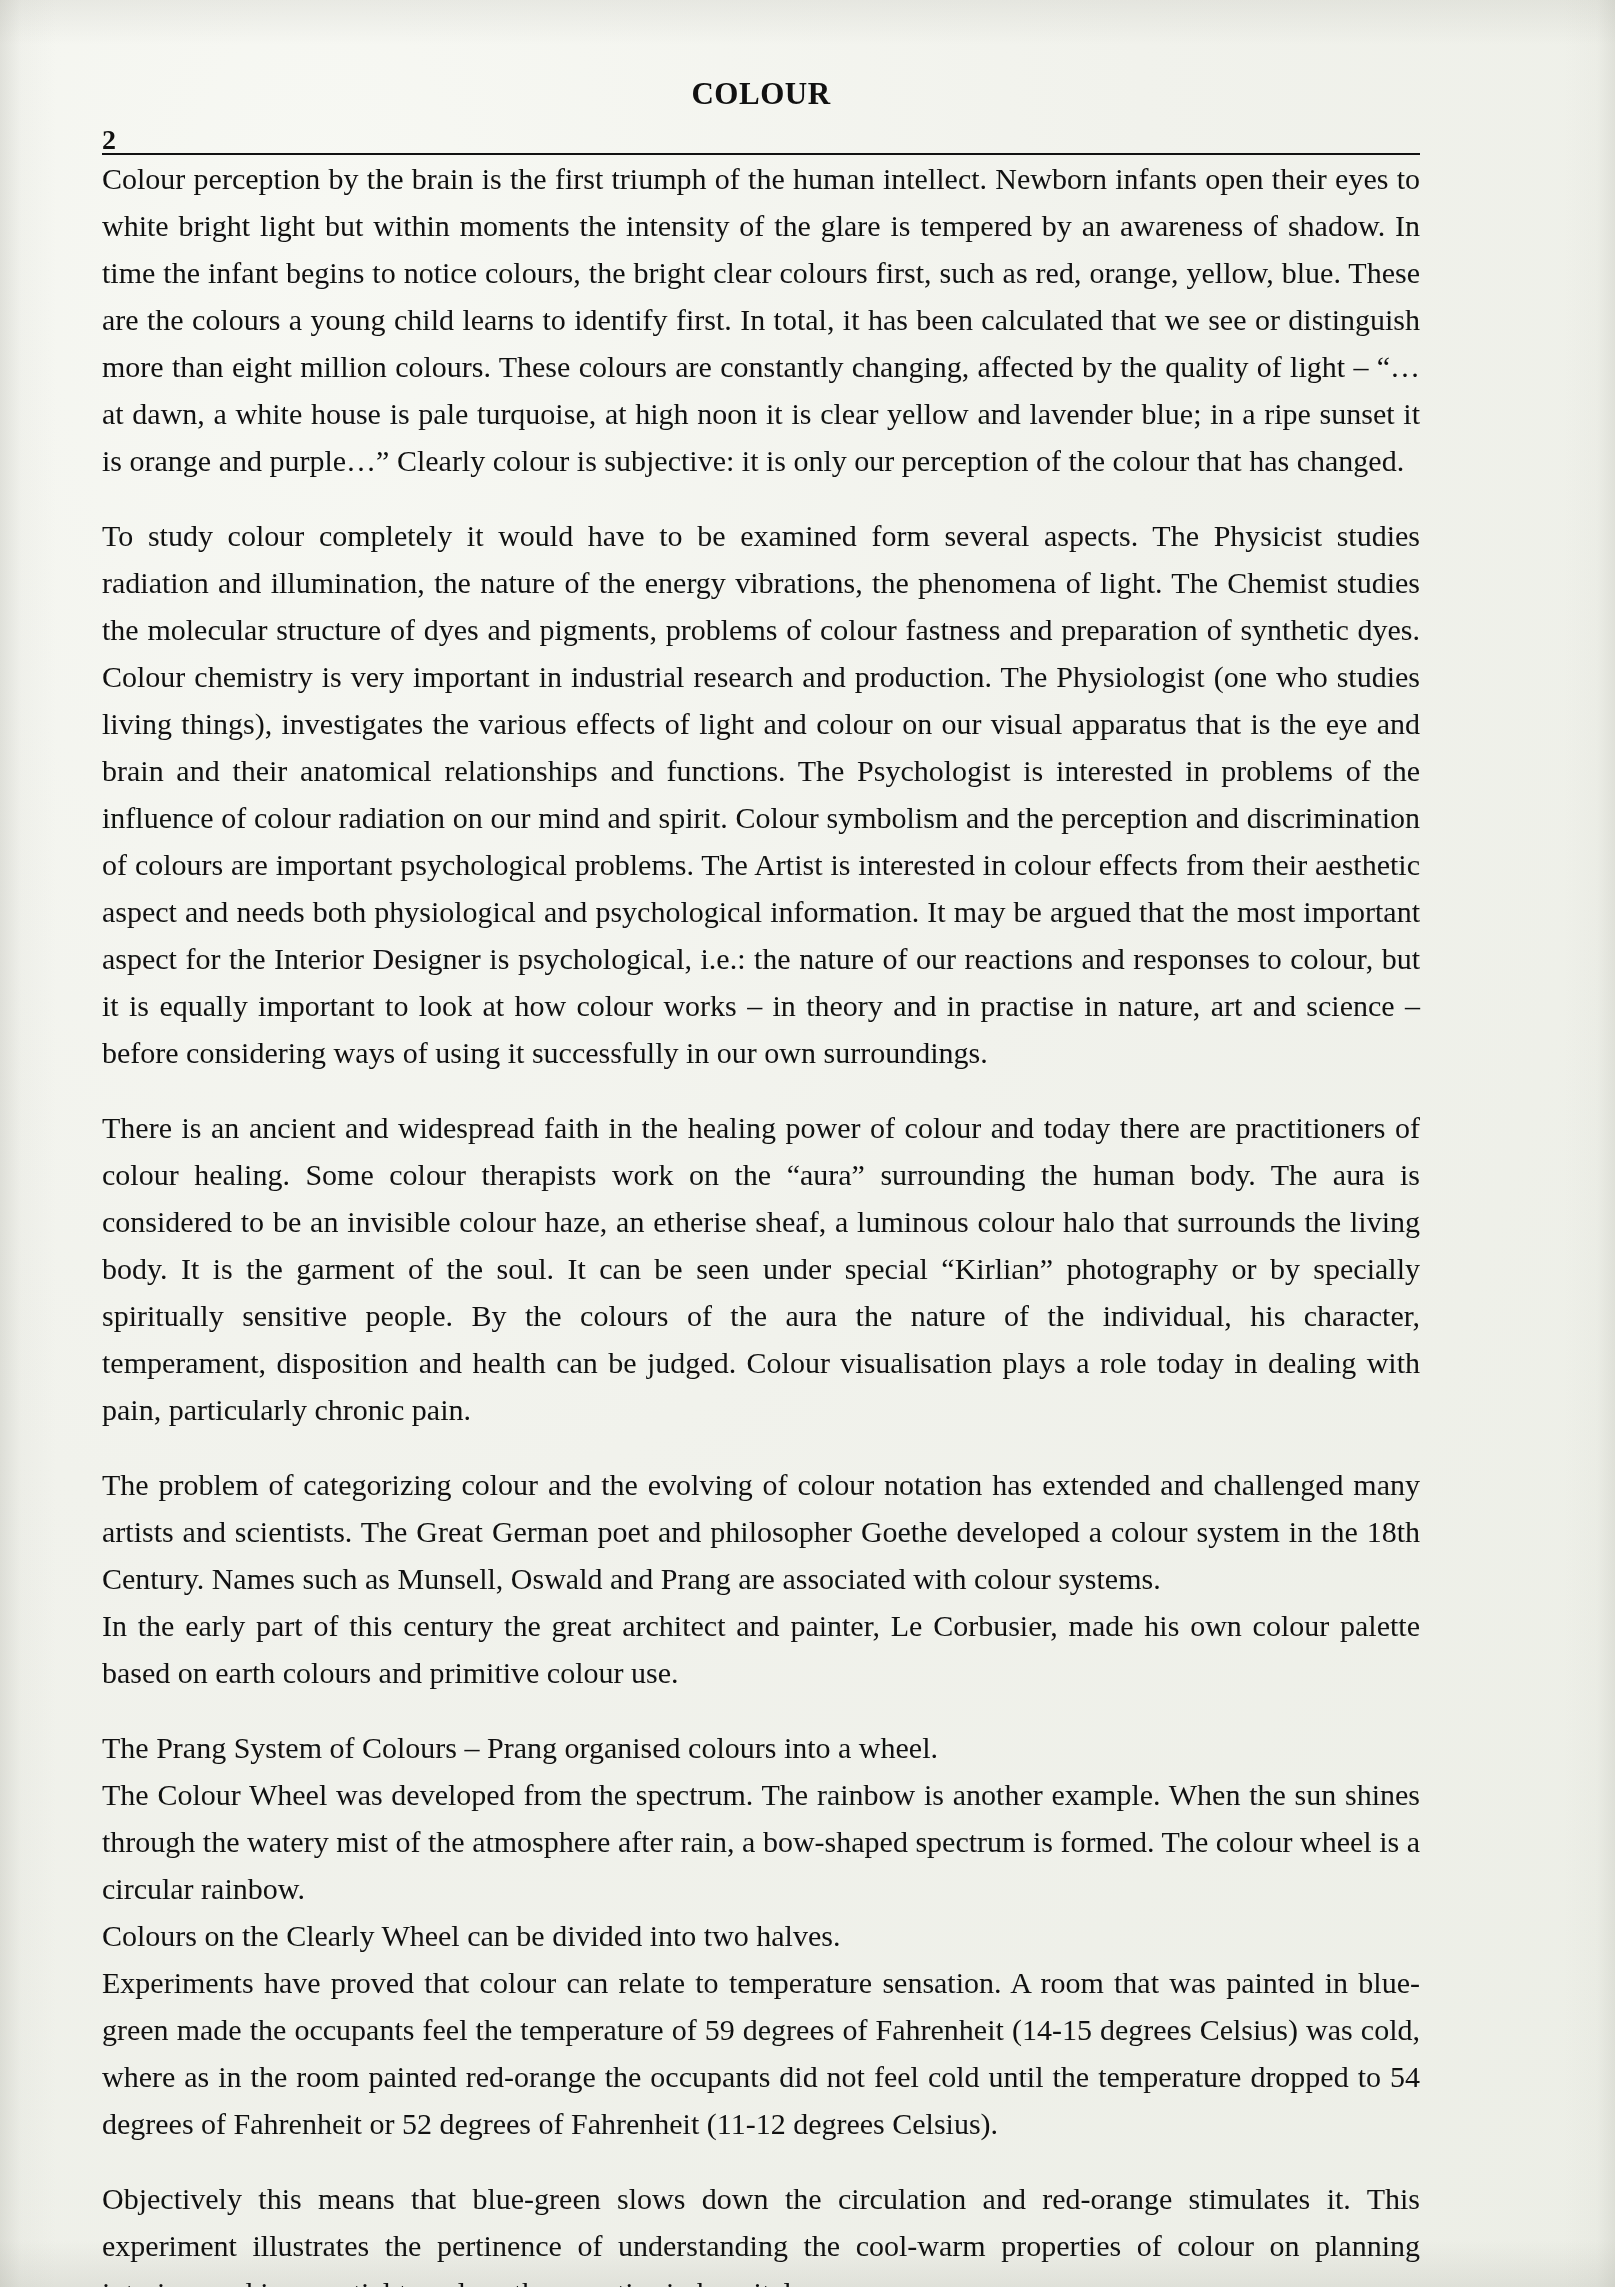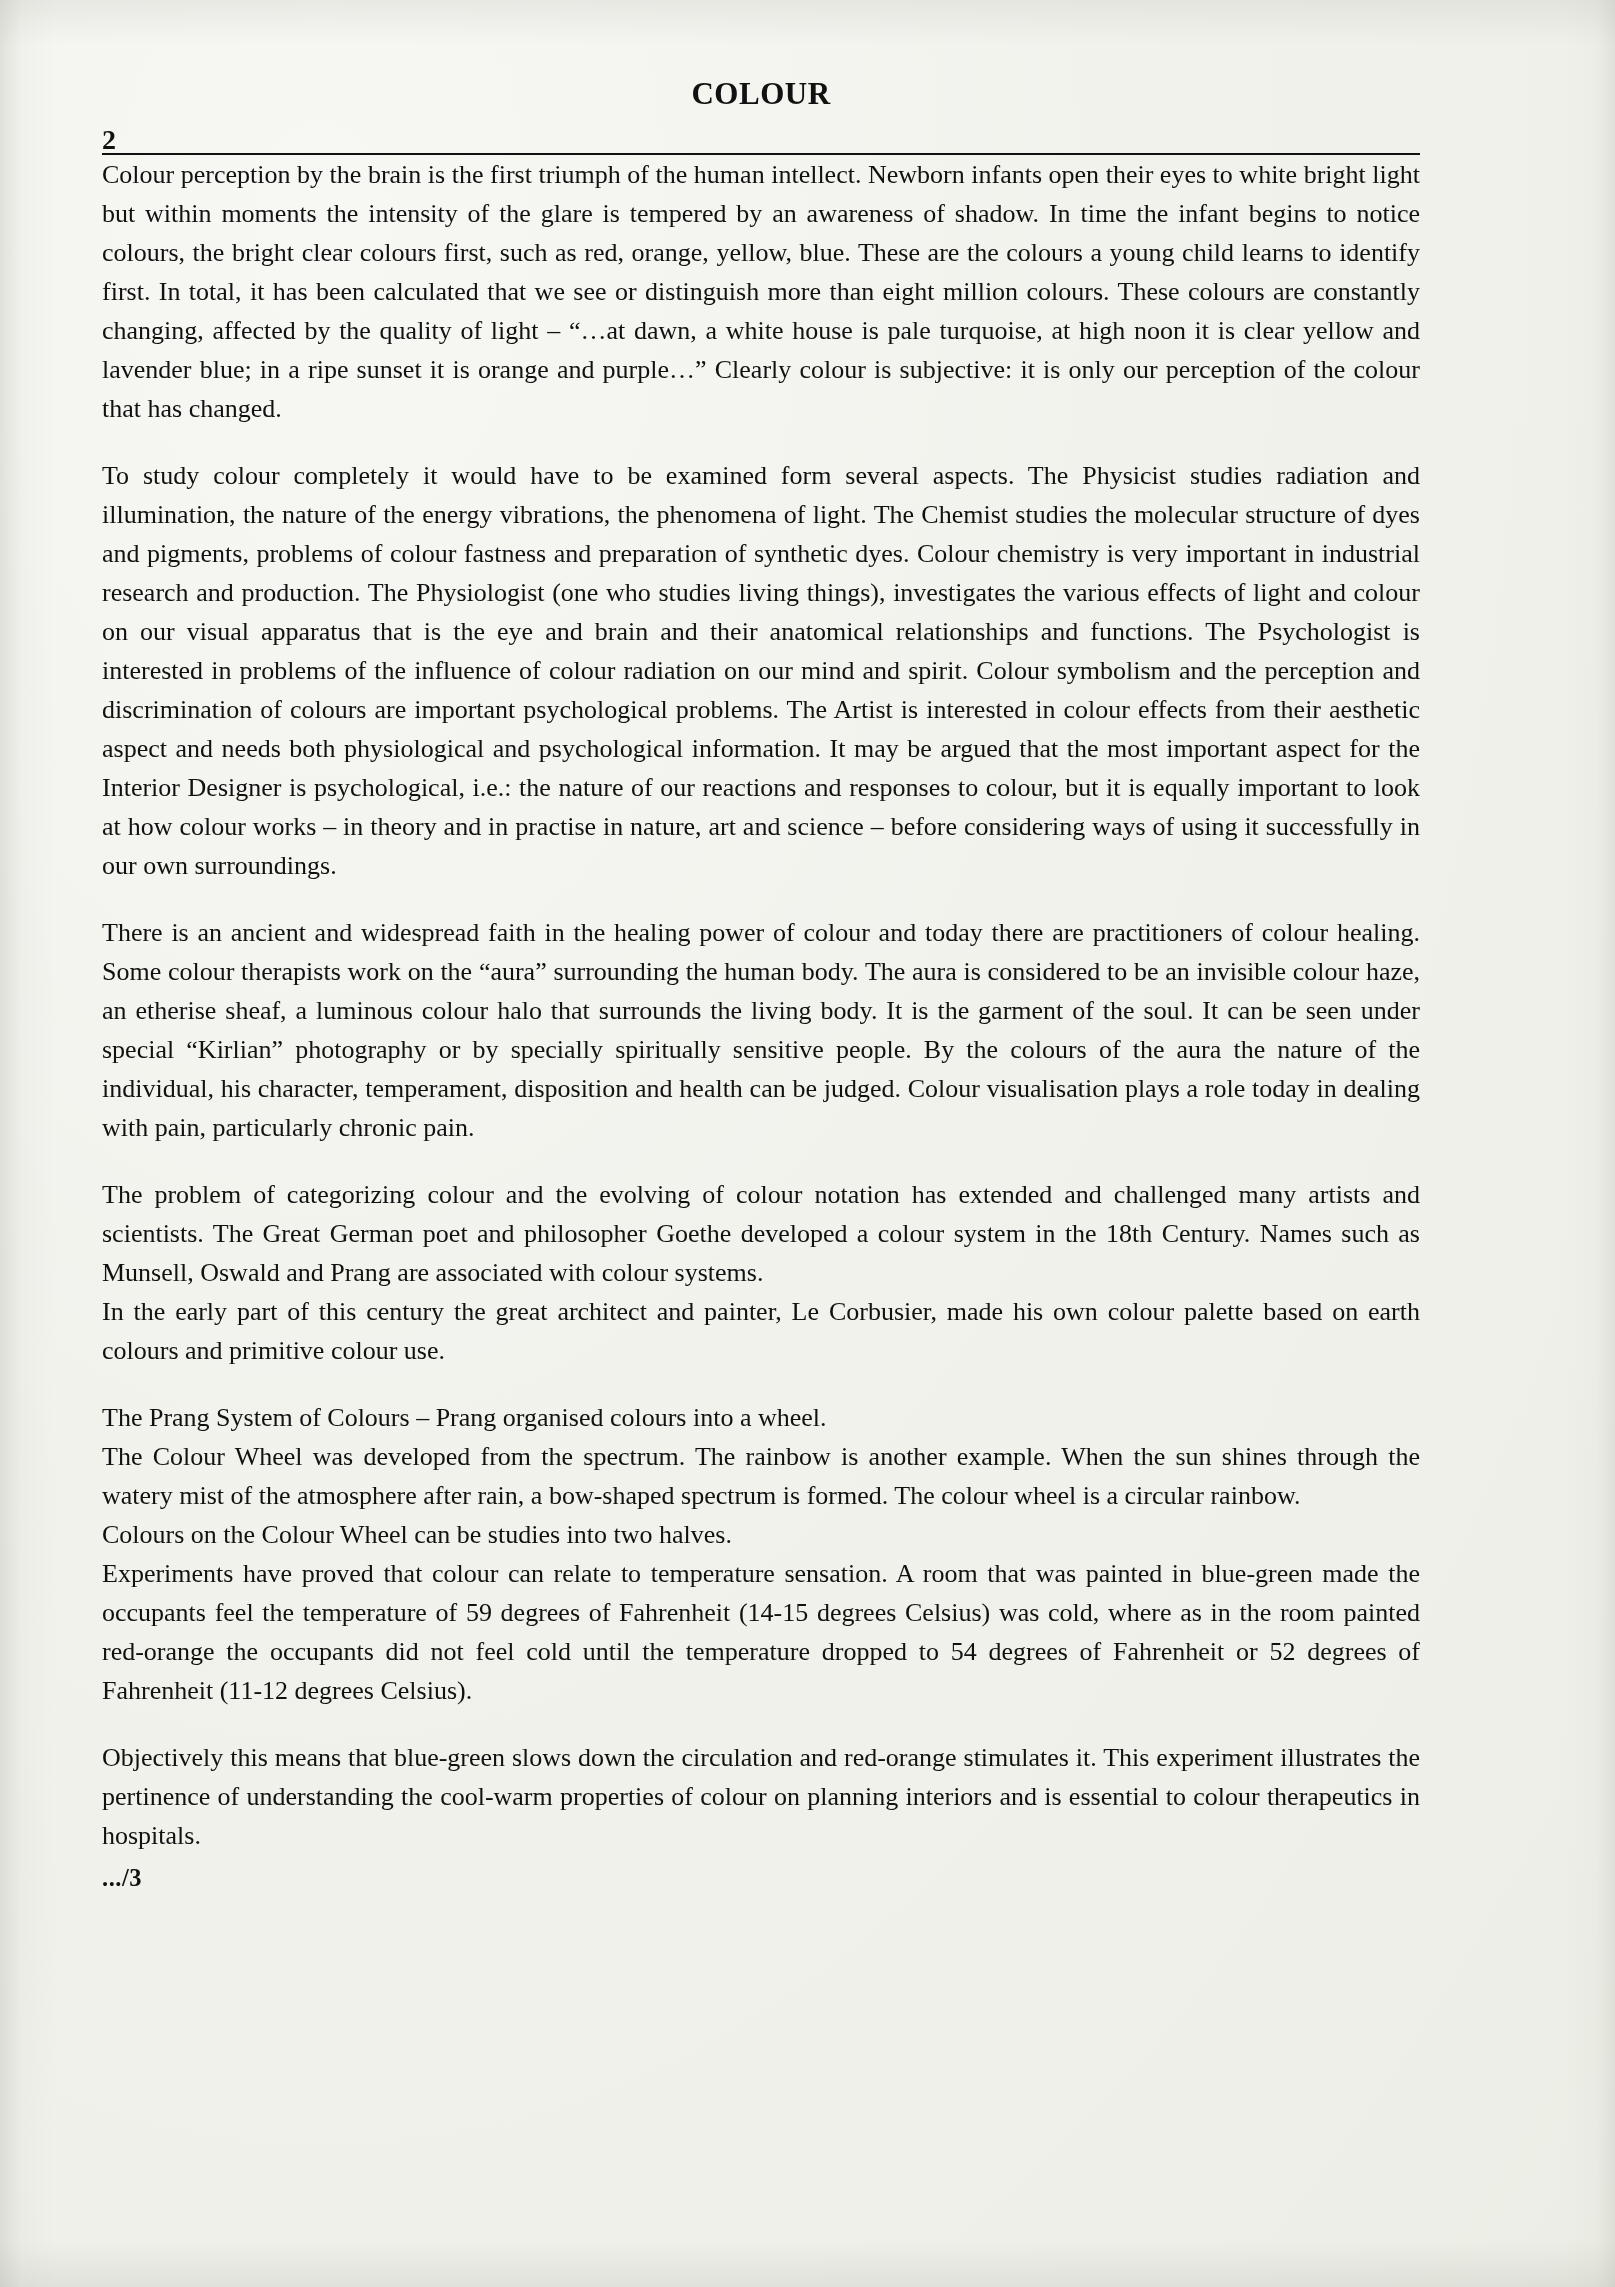--- a/index.html
+++ b/index.html
@@ -70,22 +70,22 @@
   .rule {
     position: absolute;
     left: 0;
     right: 0;
     bottom: 0;
     height: 2.8px;
     background: #111111;
   }
 
   p.body-text {
-    font-size: 26px;
-    line-height: 39px;
+    font-size: 30px;
+    line-height: 47px;
     text-align: justify;
     text-justify: inter-word;
     margin: 0 0 28px 0;
     hyphens: none;
   }
 
   p.tight {
     margin-bottom: 0;
   }
 
@@ -134,21 +134,21 @@
     <p class="body-text">In the early part of this century the great architect and painter, Le Corbusier, made his own colour palette based on earth colours and primitive colour use.</p>
 
     <p class="body-text tight">
       <span class="lead">The Prang System of Colours</span><span> – Prang organised colours into a wheel.</span>
     </p>
 
     <p class="body-text tight">
       <span class="lead">The Colour Wheel</span><span> was developed from the spectrum.  The rainbow is another example.  When the sun shines through the watery mist of the atmosphere after rain, a bow-shaped spectrum is formed.  The colour wheel is a circular rainbow.</span>
     </p>
 
-    <p class="body-text tight">Colours on the Colour Wheel can be studies into two halves.</p>
+    <p class="body-text tight">Colours on the Clearly Wheel can be divided into two halves.</p>
 
 
 
     <p class="body-text">Experiments have proved that colour can relate to temperature sensation.  A room that was painted in blue-green made the occupants feel the temperature of 59 degrees of Fahrenheit (14-15 degrees Celsius) was cold, where as in the room painted red-orange the occupants did not feel cold until the temperature dropped to 54 degrees of Fahrenheit or 52 degrees of Fahrenheit (11-12 degrees Celsius).</p>
 
     <p class="body-text tight">Objectively this means that blue-green slows down the circulation and red-orange stimulates it.  This experiment illustrates the pertinence of understanding the cool-warm properties of colour on planning interiors and is essential to colour therapeutics in hospitals.</p>
 
     <div class="footer-note">.../3</div>
 
   </div>

